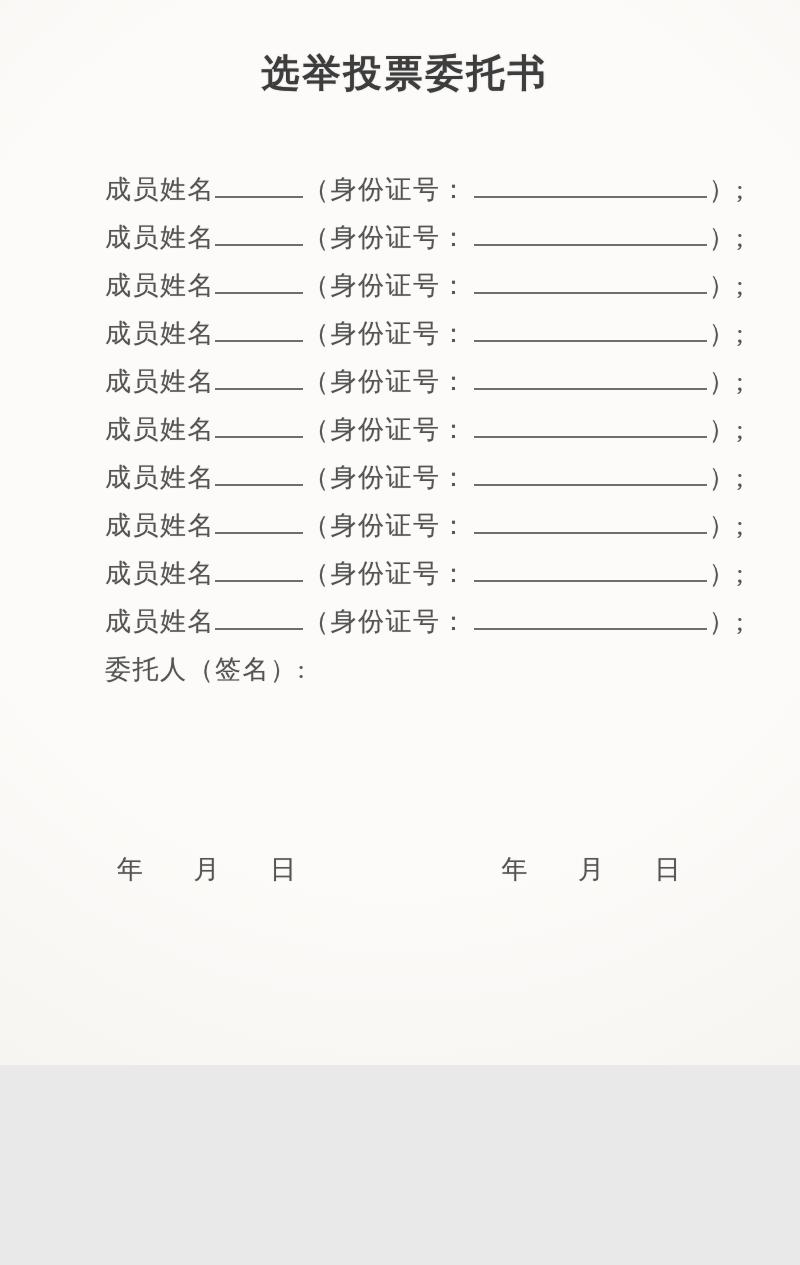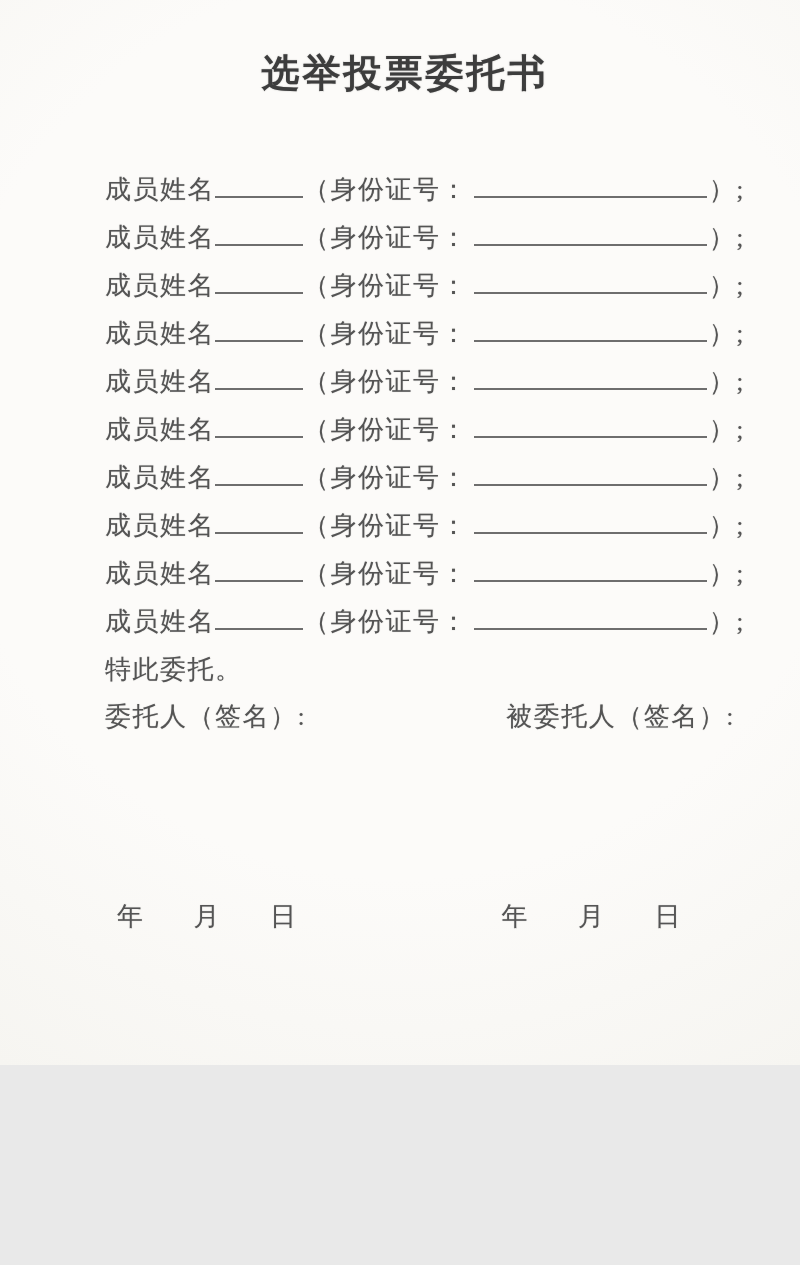--- a/index.html
+++ b/index.html
@@ -151,25 +151,23 @@
       <div class="member-row">
       <span>成员姓名</span>
         <span class="blank blank-name"></span>
         <span>（身份证号：</span>
         <span class="blank blank-id-fill"></span>
         <span>）;</span>
     </div>
     </div>
 
 
-  <p class="closing">特此委托。</p>
 
   <div class="sig-row">
     <span>委托人（签名）:</span>
-    <span class="sig-right">被委托人（签名）:</span>
   </div>
 
   <div class="date-row">
     <div class="date-group date-left">
       <span>年</span>
       <span>月</span>
       <span>日</span>
     </div>
     <div class="date-group date-right">
       <span>年</span>

